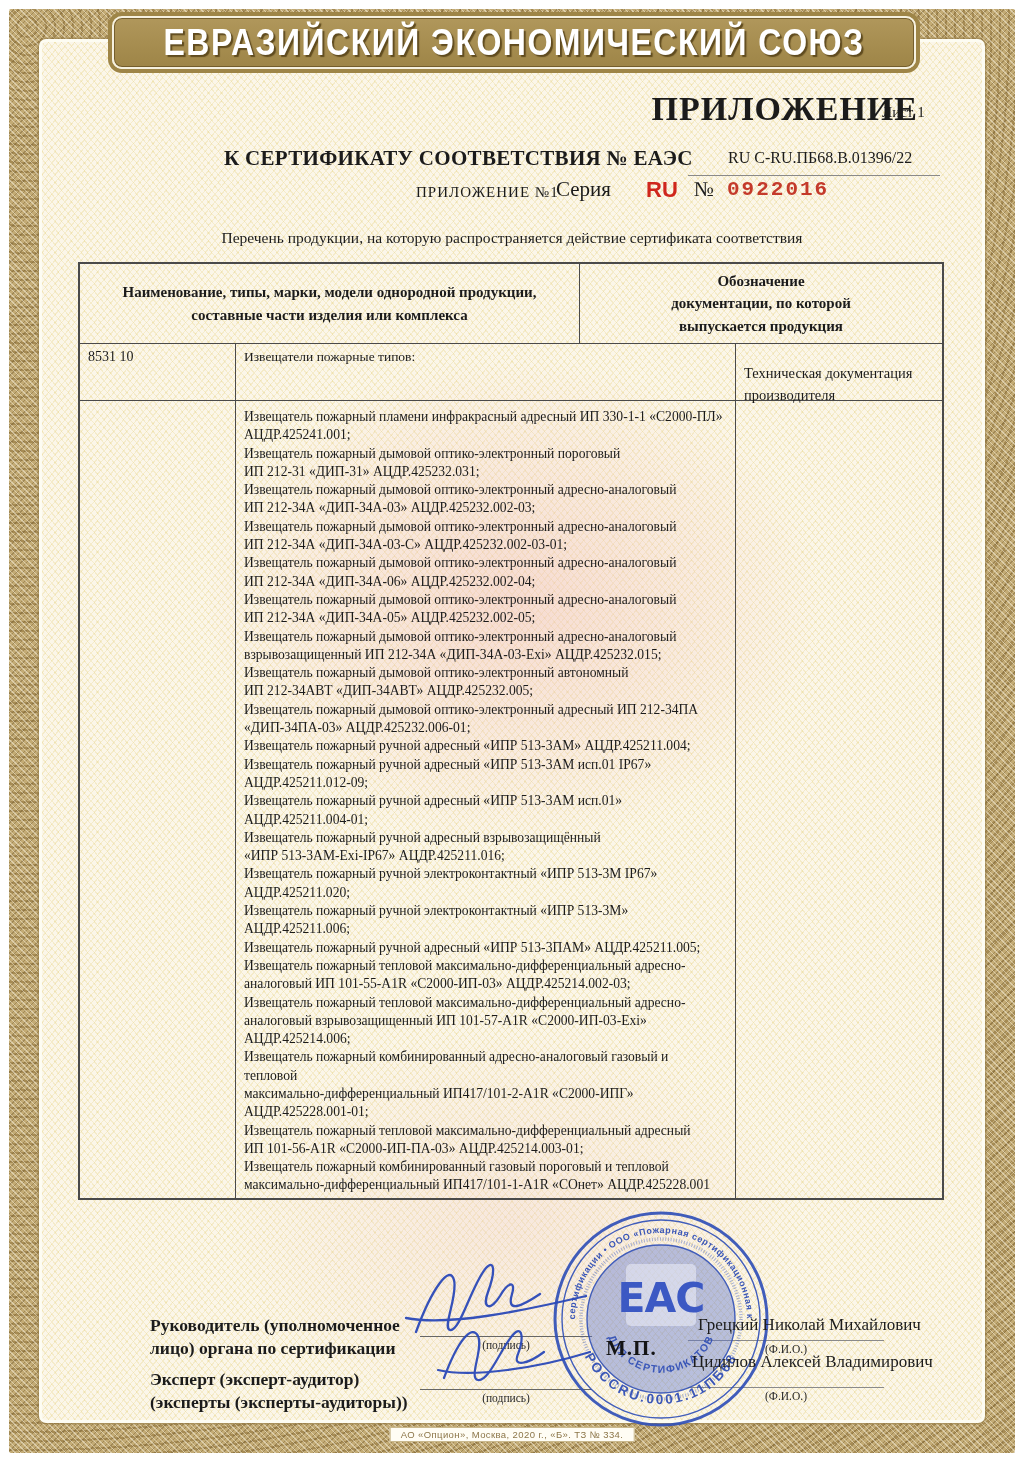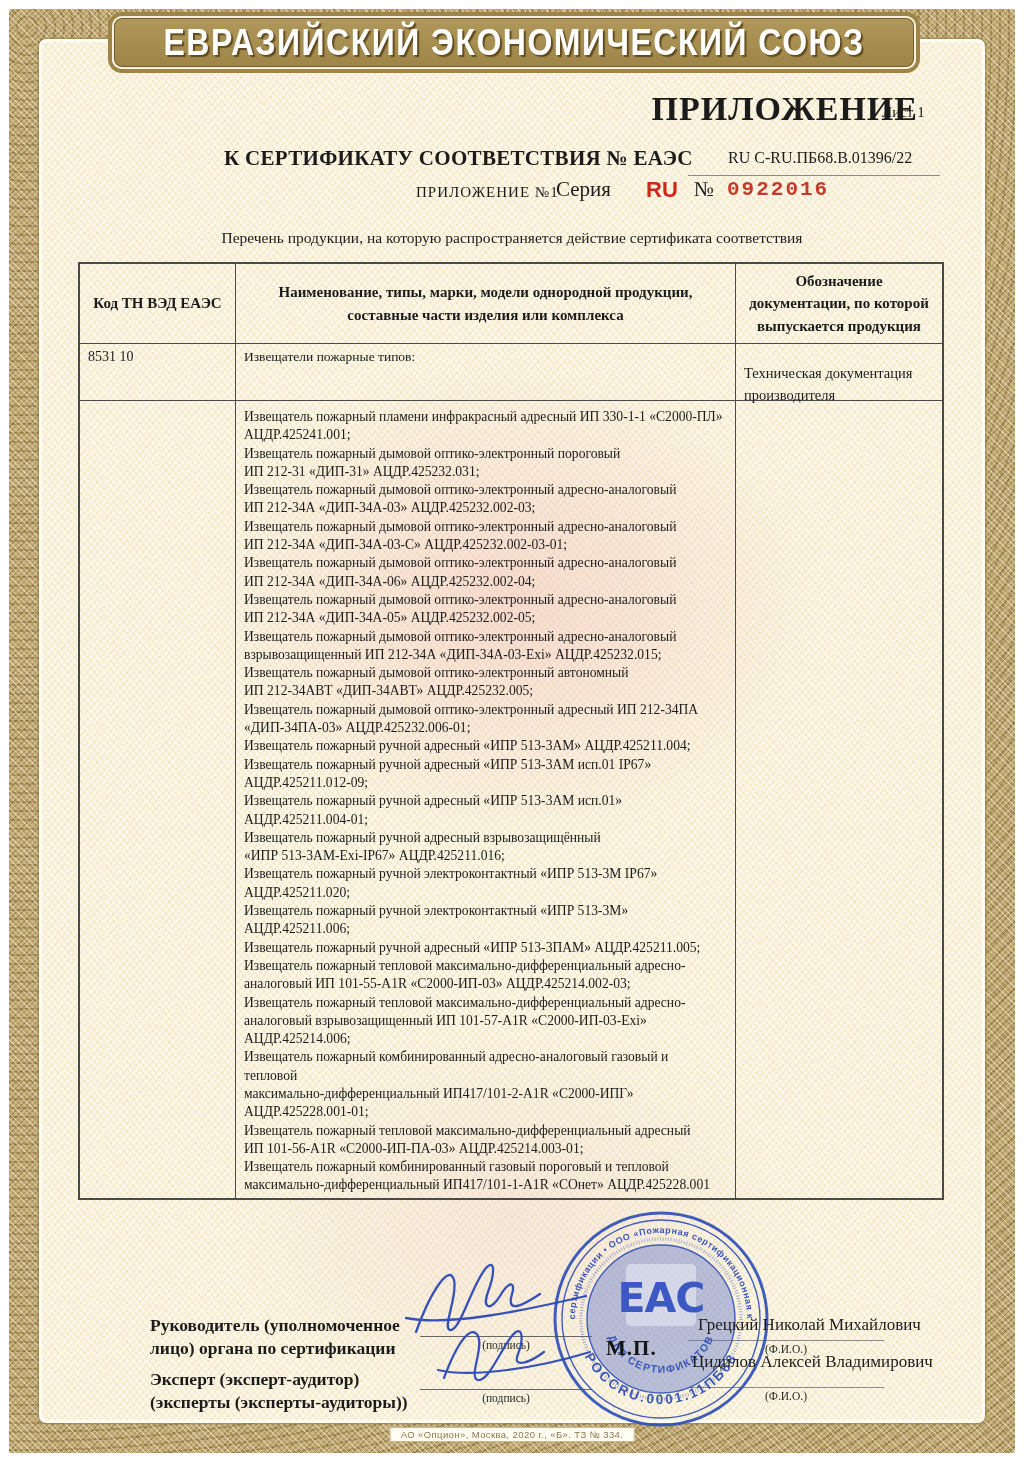--- a/index.html
+++ b/index.html
@@ -119,21 +119,20 @@
   <div class="appendix-num">ПРИЛОЖЕНИЕ №1</div>
   <div class="series-label">Серия</div>
   <div class="series-value">RU</div>
   <div class="number-sign">№</div>
   <div class="form-number">0922016</div>
 
   <div class="description">Перечень продукции, на которую распространяется действие сертификата соответствия</div>
 
   <div class="products-table">
     <div class="trow thead">
-      <div class="cell c1">Код ТН ВЭД ЕАЭС</div>
       <div class="cell c2">Наименование, типы, марки, модели однородной продукции,
 составные части изделия или комплекса</div>
       <div class="cell c3">Обозначение
 документации, по которой
 выпускается продукция</div>
     </div>
     <div class="trow row1">
       <div class="cell c1">8531 10</div>
       <div class="cell c2">Извещатели пожарные типов:</div>
       <div class="cell c3">Техническая документация

